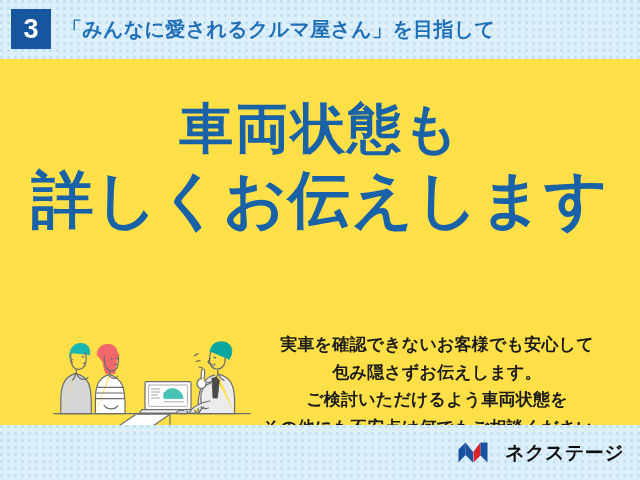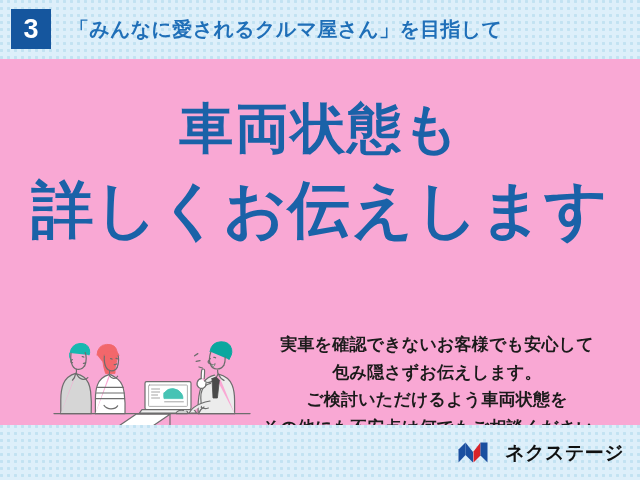--- a/index.html
+++ b/index.html
@@ -66,31 +66,30 @@
     left: 62px;
     top: 0;
     height: 59px;
     display: flex;
     align-items: center;
     color: #1f6fb8;
     font-size: 20px;
     font-weight: bold;
     letter-spacing: 0.3px;
     white-space: nowrap;
-    margin-left: 7px;
   }
 
   
   #main {
     position: absolute;
     left: 0;
     top: 59px;
     width: 640px;
     height: 366px;
-    background: #f9a8d4;
+    background: #fde047;
   }
 
   #headline {
     position: absolute;
     left: 0;
     top: 38px;
     width: 640px;
     text-align: center;
     color: #1a62a8;
   }
@@ -100,21 +99,21 @@
     font-weight: bold;
     line-height: 1.18;
     letter-spacing: 2px;
   }
   #headline-line2 {
     display: block;
     font-size: 62px;
     font-weight: bold;
     line-height: 1.18;
     letter-spacing: 1px;
-    margin-top: 12px;
+    margin-top: 2px;
   }
 
   
   #lower {
     position: absolute;
     left: 0;
     top: 210px;
     width: 640px;
     height: 150px;
   }

